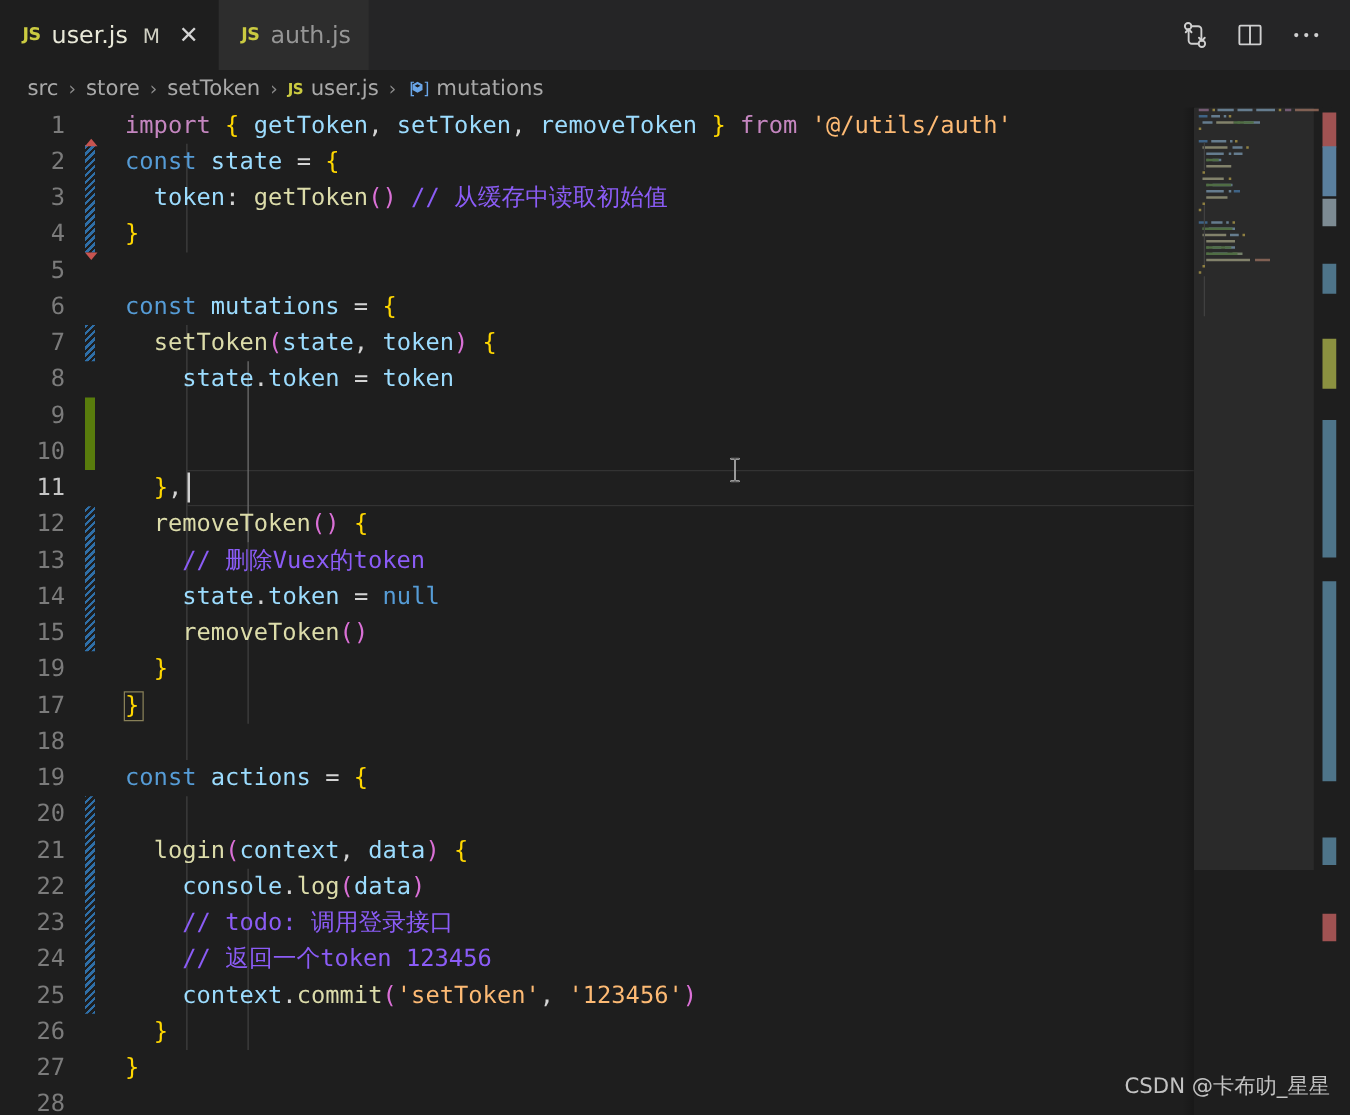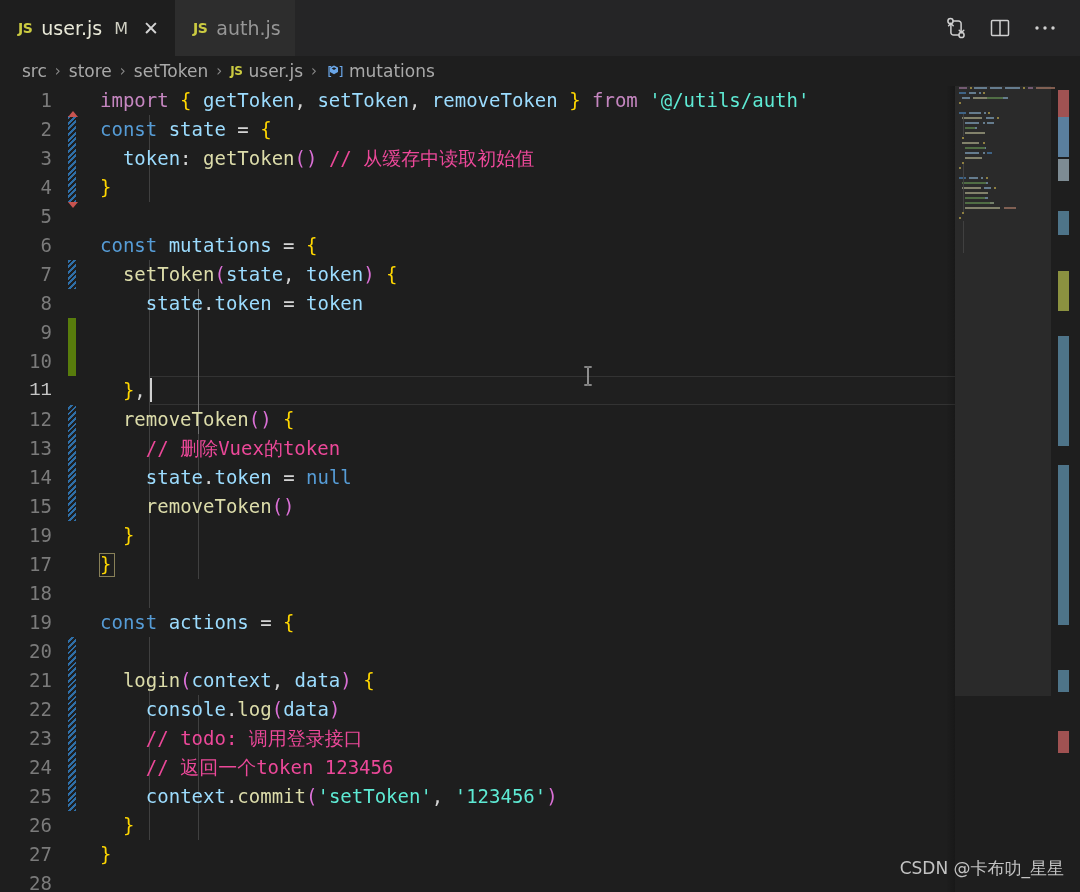--- a/index.html
+++ b/index.html
@@ -71,21 +71,21 @@
     position: absolute; top: 0; left: 68px; width: 10px; height: 806px; z-index: 3;
   }
   .code-area {
     position: absolute; top: 0; left: 0; width: 963px; height: 806px; z-index: 2;
   }
   .lineno {
     height: 29px; line-height: 29px; font-size: 19px; color: #7b7b7b;
     font-family: "DejaVu Sans Mono", "Liberation Mono", monospace;
     padding-right: 14px;
   }
-  .lineno.cur { color: #c6c6c6; font-family: Liberation Mono, monospace; }
+  .lineno.cur { color: #c6c6c6; }
   .codeline {
     position: absolute; left: 100px; height: 29px; line-height: 29px;
     font-size: 19px; white-space: pre;
     font-family: "DejaVu Sans Mono", "Liberation Mono", monospace;
   }
 
   
   .curline-box {
     position: absolute; left: 150px; width: 813px; height: 29px;
     border-top: 1px solid #333333; border-bottom: 1px solid #333333;
@@ -121,22 +121,22 @@
   .bracketbox {
     position: absolute; border: 1px solid #888058; z-index: 5;
   }
 
   
   .t-kw      { color: #c586c0; }
   .t-decl    { color: #569cd6; }
   .t-fn      { color: #dcdcaa; }
   .t-var     { color: #9cdcfe; }
   .t-plain   { color: #d4d4d4; }
-  .t-str     { color: #5eead4; }
-  .t-cmt     { color: #ec4899; }
+  .t-str     { color: #fdba74; }
+  .t-cmt     { color: #8b5cf6; }
   .t-b1      { color: #ffd700; }
   .t-b2      { color: #da70d6; }
   .t-prop    { color: #9cdcfe; }
 
   
   .minimap {
     position: absolute; top: 86px; left: 955px; width: 110px; height: 806px;
     background: #1e1e1e; overflow: hidden; z-index: 7;
   }
   .mm-canvas { position: absolute; top: 0; left: 4px; width: 88px; }

